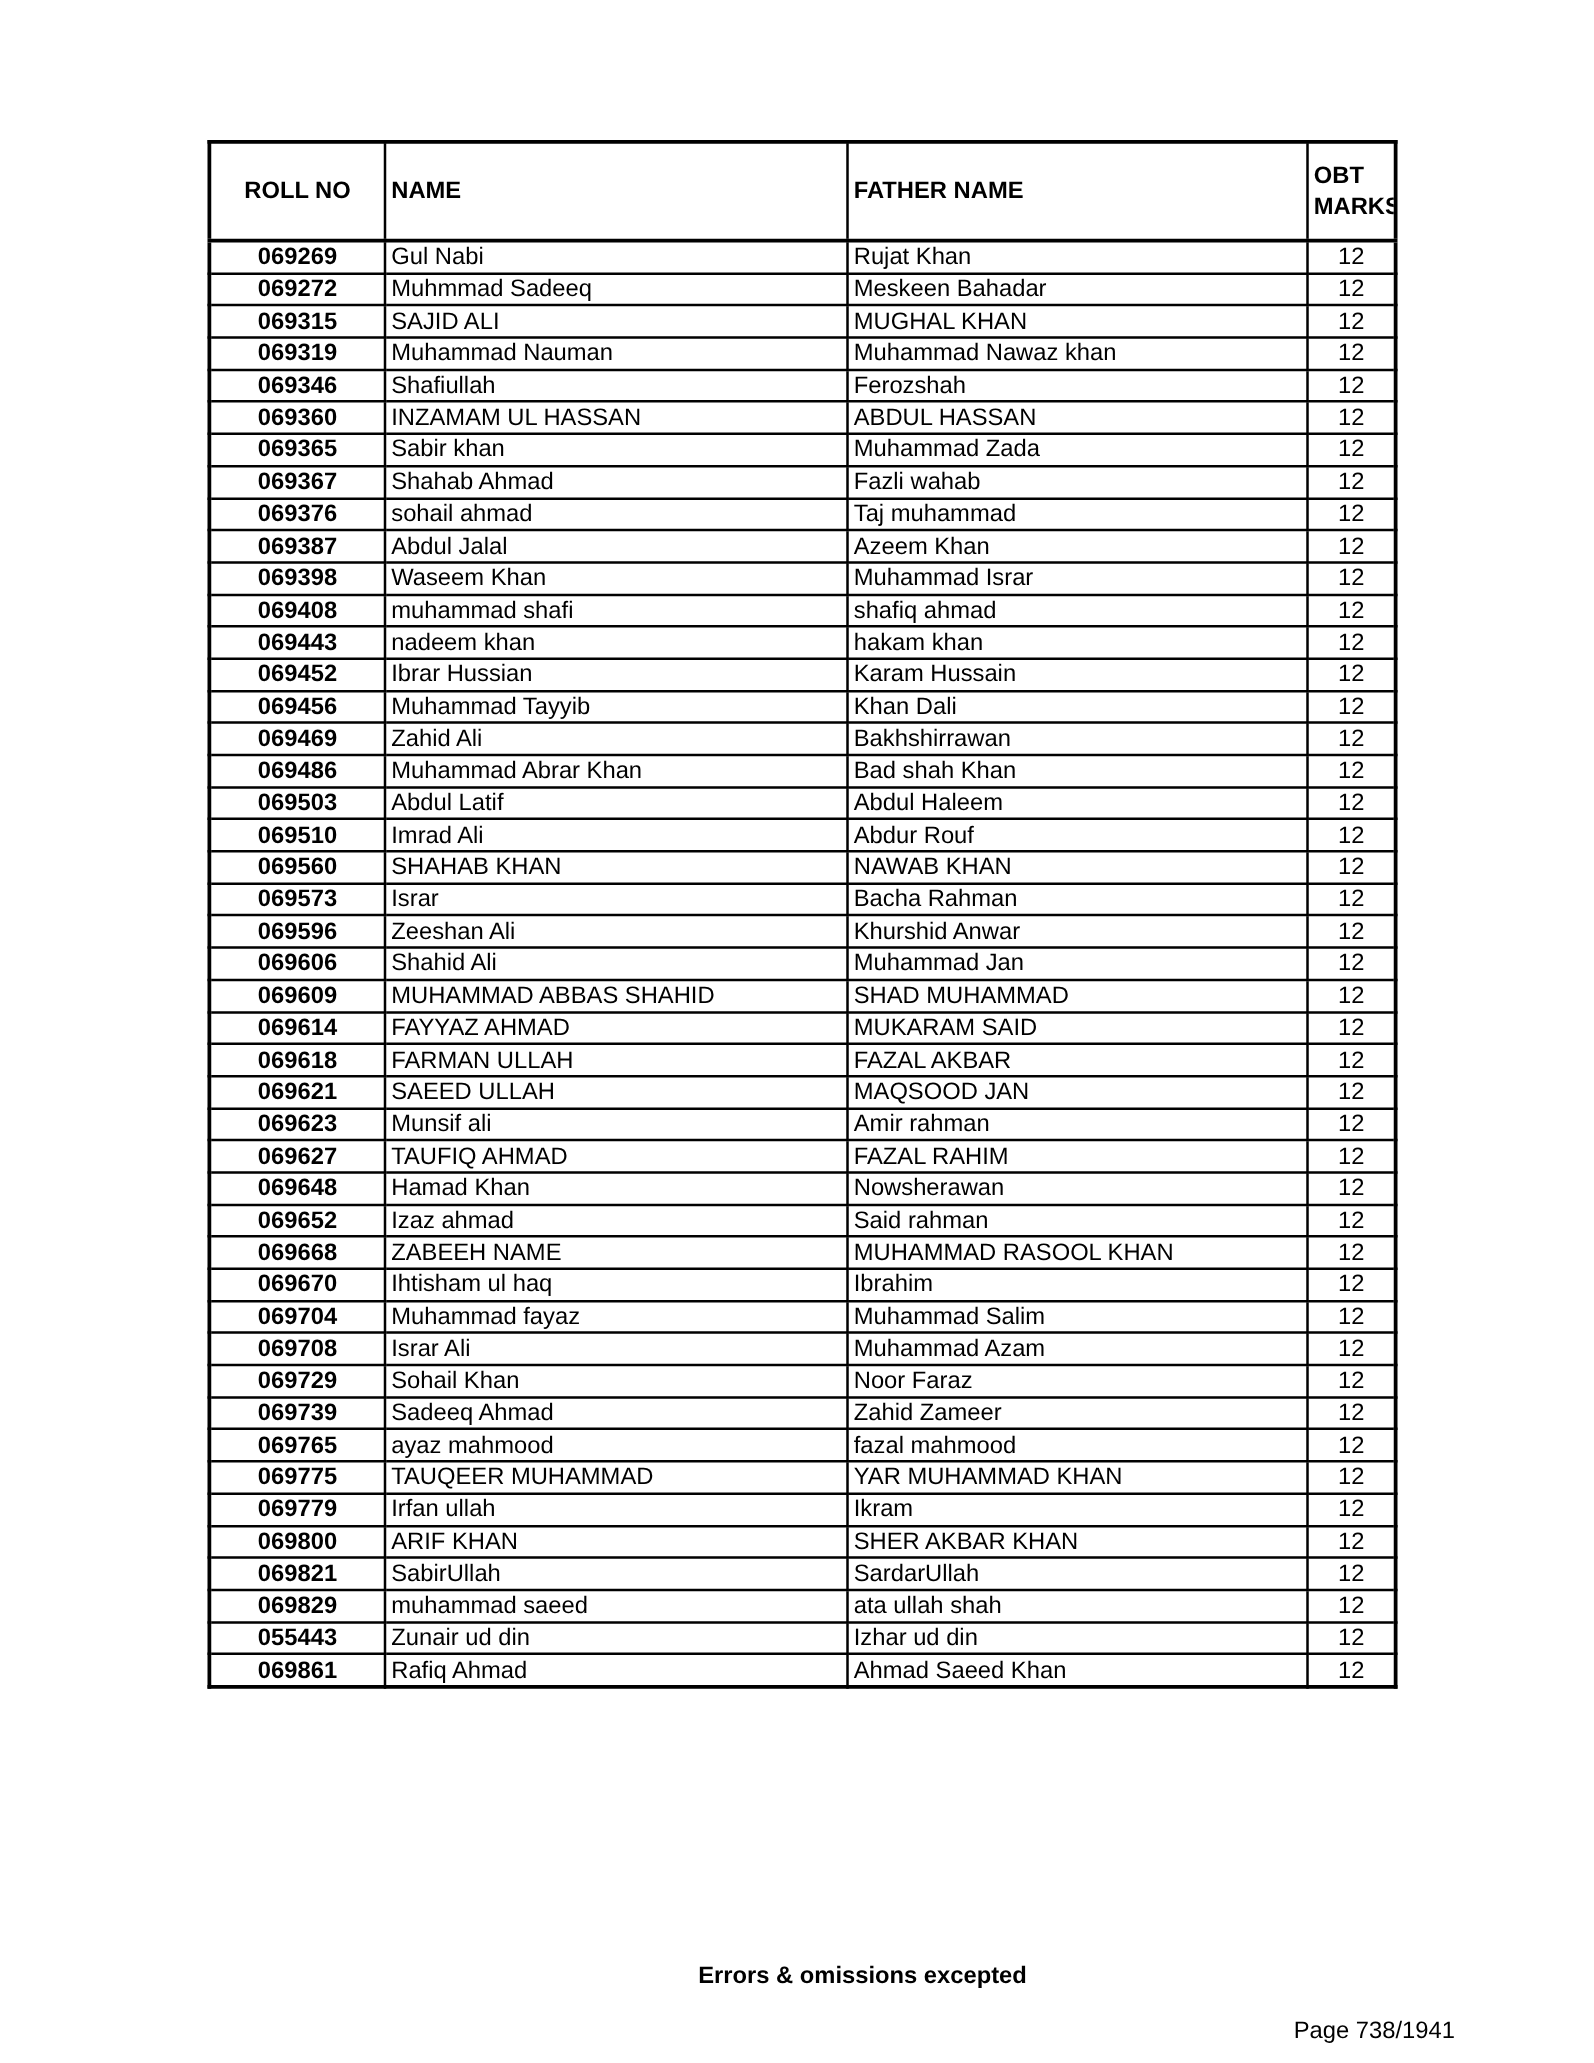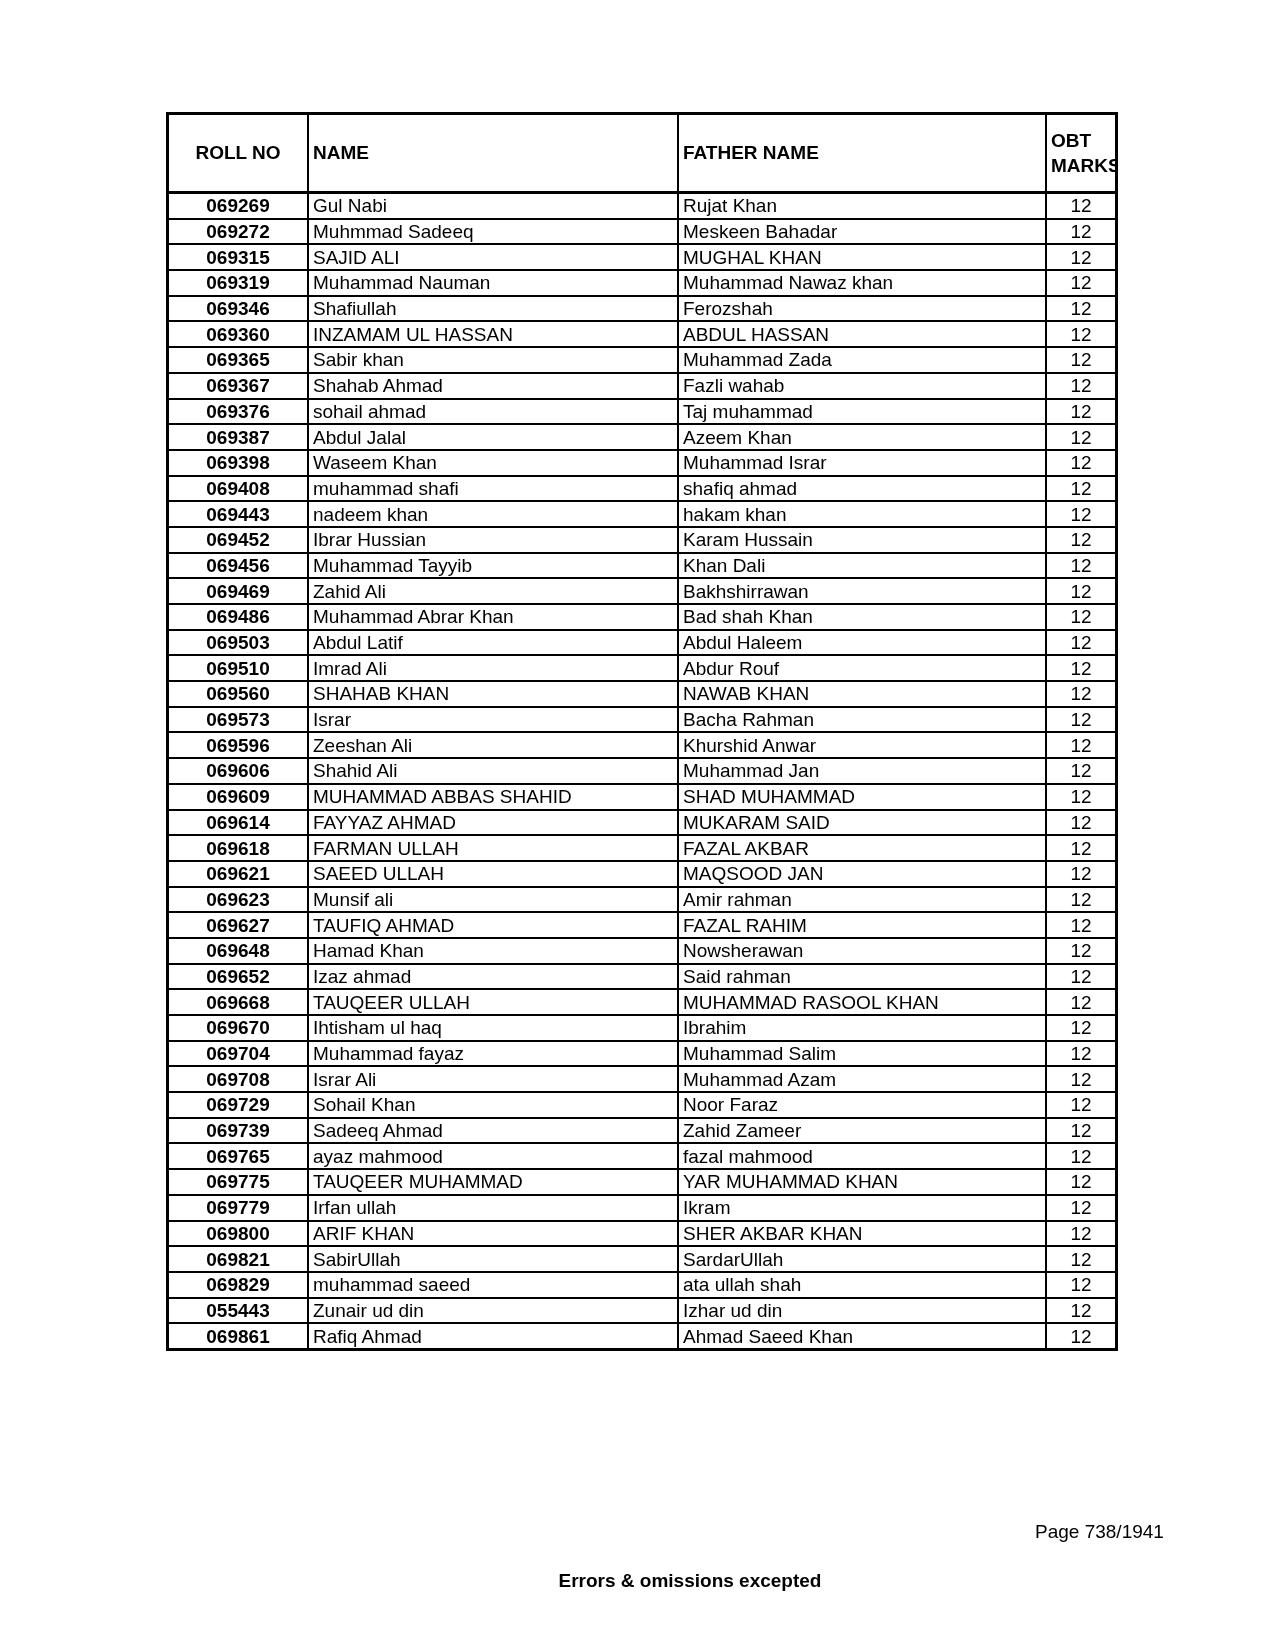--- a/index.html
+++ b/index.html
@@ -22,21 +22,21 @@
   th.col-marks { width: 60px; text-align: left; line-height: 25px; font-size: 17px; }
   table.results td { height: 23.7px; line-height: 23px; }
   td.roll { text-align: center; font-weight: bold; }
   td.marks { text-align: center; }
   thead tr { border-bottom: 3px solid #000; }
   .footer-note {
     position: absolute; top: 1570px; left: 540px; width: 300px;
     text-align: center; font-weight: bold; font-size: 19px;
   }
   .page-num {
-    position: absolute; top: 1521px; left: 1035px; font-size: 19px;
+    position: absolute; top: 1614px; left: 1035px; font-size: 19px;
   }
 </style>
 </head>
 <body>
 
 <div class="page">
   <table class="results">
     <thead>
       <tr>
         <th class="col-roll">ROLL NO</th>
@@ -230,21 +230,21 @@
           <td class="marks">12</td>
         </tr>
         <tr>
           <td class="roll">069652</td>
           <td class="name">Izaz ahmad</td>
           <td class="father">Said rahman</td>
           <td class="marks">12</td>
         </tr>
         <tr>
           <td class="roll">069668</td>
-          <td class="name">TAUQEER ULLAH</td>
+          <td class="name">ZABEEH NAME</td>
           <td class="father">MUHAMMAD RASOOL KHAN</td>
           <td class="marks">12</td>
         </tr>
         <tr>
           <td class="roll">069670</td>
           <td class="name">Ihtisham ul haq</td>
           <td class="father">Ibrahim</td>
           <td class="marks">12</td>
         </tr>
         <tr>

